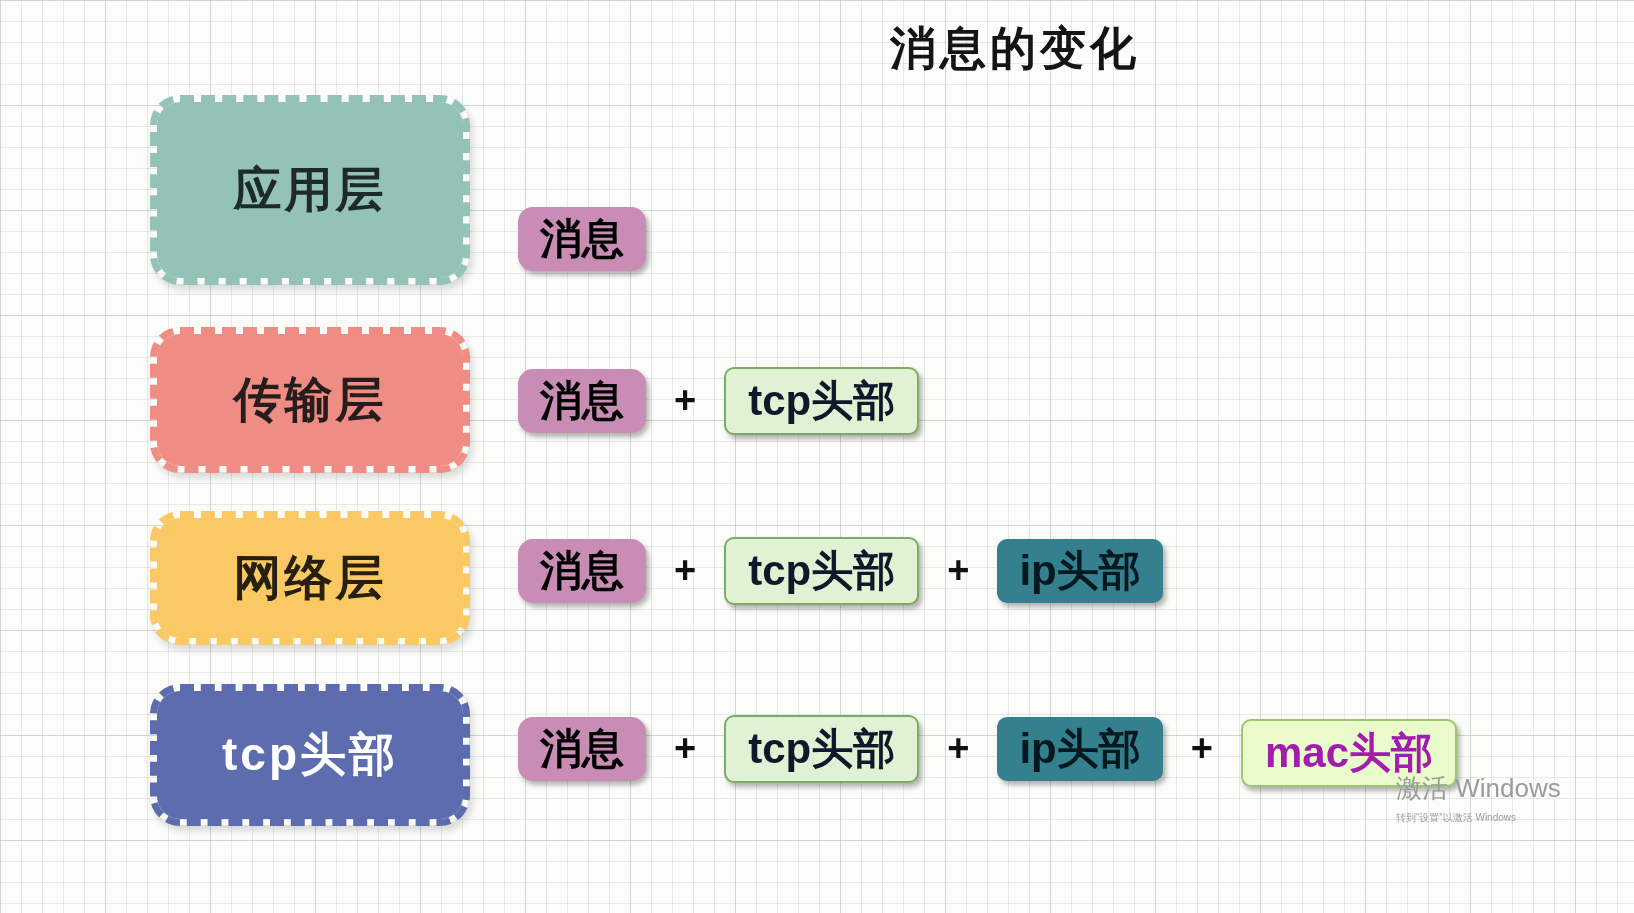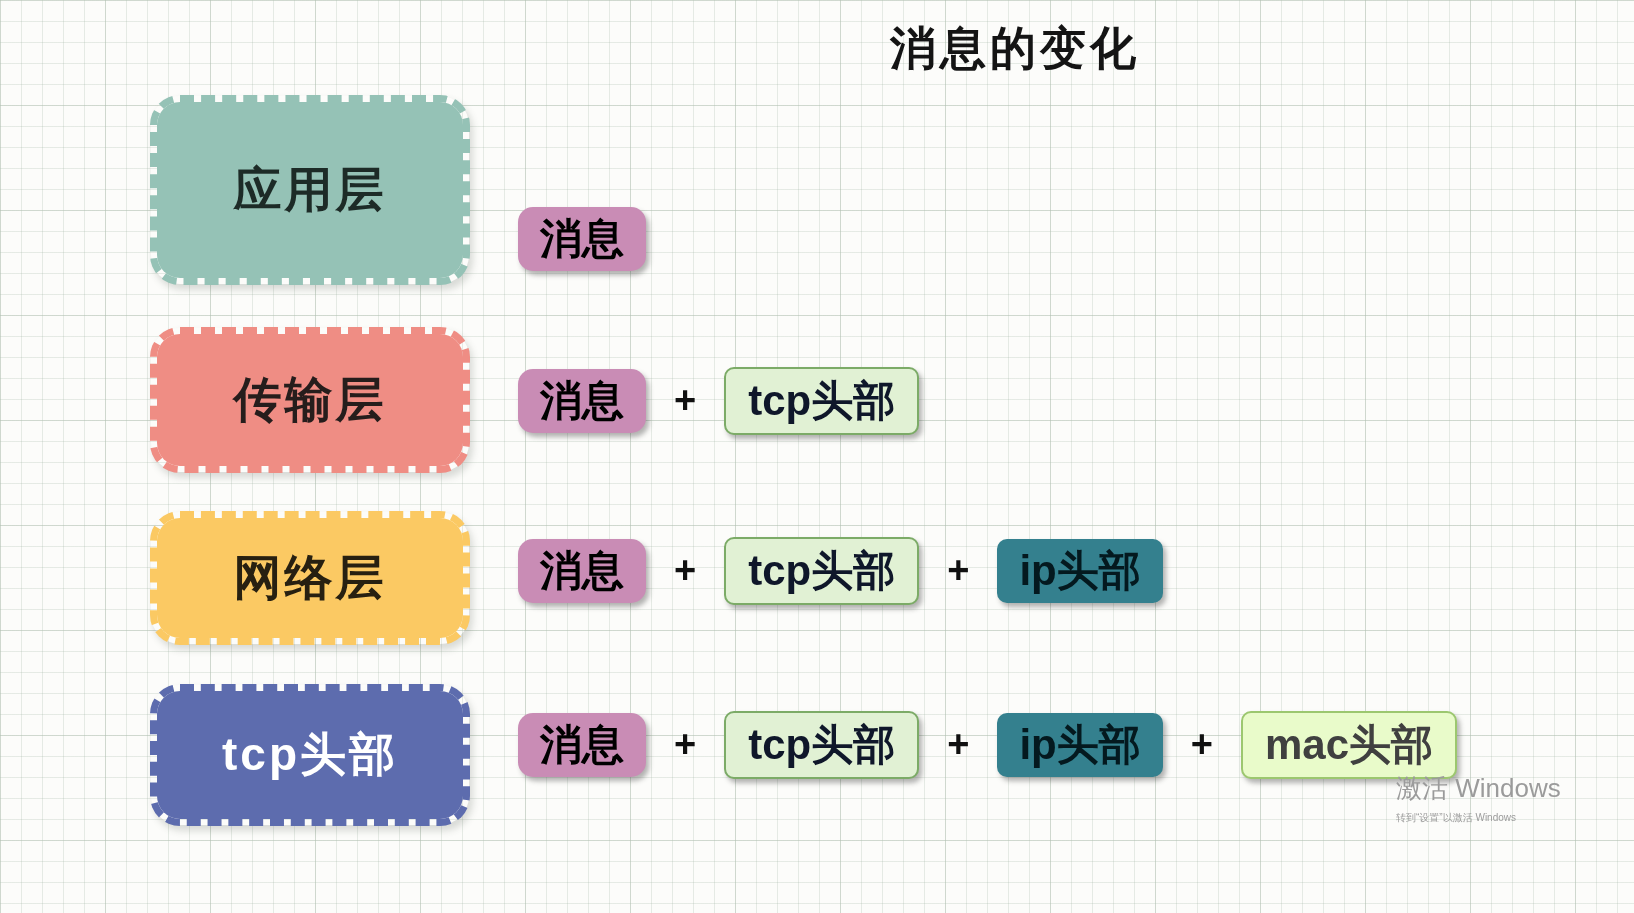--- a/index.html
+++ b/index.html
@@ -73,21 +73,21 @@
     border-radius: 10px;
     font-size: 42px;
     font-weight: 700;
     line-height: 1.18;
     white-space: nowrap;
     box-shadow: 3px 4px 5px rgba(40,40,40,0.35);
   }
   .badge-message { background: #c98cb5; color: #000000; border-radius: 15px; }
   .badge-tcp     { background: #e1f1d4; border: 2px solid #7cab67; color: #0f172a; }
   .badge-ip      { background: #34808e; color: #04191f; }
-  .badge-mac     { background: #e9fbca; border: 2px solid #9cc76f; color: #404040; }
+  .badge-mac     { background: #e9fbca; border: 2px solid #9cc76f; color: #a21caf; margin-top: 8px; }
 
   .plus {
     font-size: 38px;
     font-weight: 700;
     color: #101010;
     padding: 0 2px;
   }
 
   
   .watermark {

